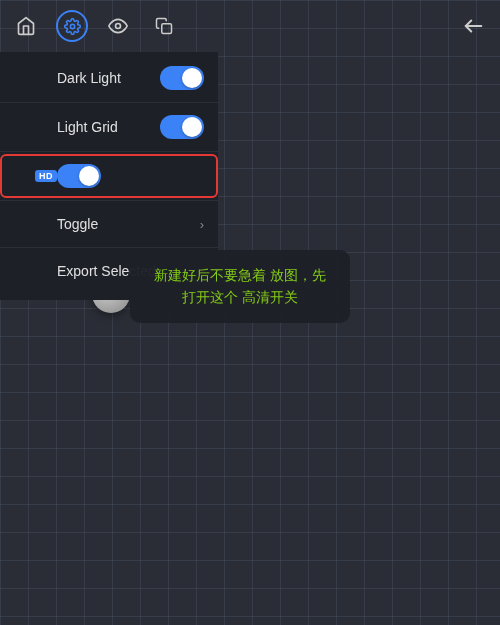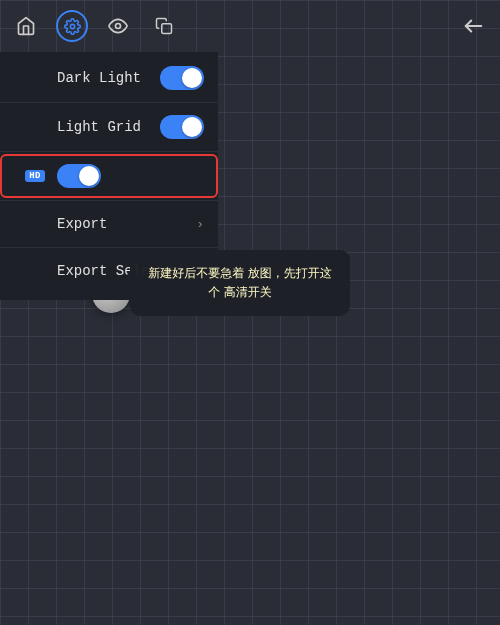--- a/index.html
+++ b/index.html
@@ -67,37 +67,36 @@
     
     .settings-panel {
       position: absolute;
       top: 52px;
       left: 0;
       width: 218px;
       background: #1e2028;
       border-radius: 0 0 10px 0;
       z-index: 20;
       padding: 4px 0 8px 0;
-      font-family: Liberation Mono, monospace;
     }
 
     .settings-row {
       display: flex;
       align-items: center;
       padding: 10px 14px;
       gap: 10px;
       cursor: pointer;
     }
 
     .row-icon {
       width: 22px;
       height: 22px;
       display: flex;
       align-items: center;
-      justify-content: flex-end;
+      justify-content: center;
       color: #aaa;
       font-size: 15px;
       flex-shrink: 0;
       padding-left: 33px;
     }
 
     .row-label {
       flex: 1;
       color: #e0e0e0;
       font-size: 14px;
@@ -161,24 +160,24 @@
       outline-offset: -2px;
       border-radius: 6px;
     }
 
     
     .tooltip-bubble {
       position: absolute;
       top: 250px;
       left: 130px;
       background: rgba(30,32,40,0.97);
-      color: #fef9c3;
+      color: #84cc16;
       border-radius: 10px;
       padding: 14px 18px;
-      font-size: 12px;
+      font-size: 14px;
       line-height: 1.6;
       text-align: center;
       width: 220px;
       z-index: 30;
       font-weight: 500;
     }
 
     .tooltip-bubble::before {
       content: '';
       position: absolute;
@@ -312,21 +311,21 @@
   <div class="divider"></div>
 
   <div class="settings-row">
     <div class="row-icon">
       <svg width="16" height="16" viewBox="0 0 24 24" fill="none" stroke="#aaa" stroke-width="2" stroke-linecap="round" stroke-linejoin="round">
         <path d="M21 15v4a2 2 0 0 1-2 2H5a2 2 0 0 1-2-2v-4"></path>
         <polyline points="7,10 12,15 17,10"></polyline>
         <line x1="12" y1="15" x2="12" y2="3"></line>
       </svg>
     </div>
-    <span class="row-label">Export</span>
+    <span class="row-label">Toggle</span>
     <div class="row-action chevron-icon">›</div>
   </div>
 
   <div class="divider"></div>
 
   <div class="settings-row">
     <div class="row-icon">
       <svg width="16" height="16" viewBox="0 0 24 24" fill="none" stroke="#aaa" stroke-width="2" stroke-linecap="round" stroke-linejoin="round">
         <path d="M21 15v4a2 2 0 0 1-2 2H5a2 2 0 0 1-2-2v-4"></path>
         <polyline points="7,10 12,15 17,10"></polyline>

